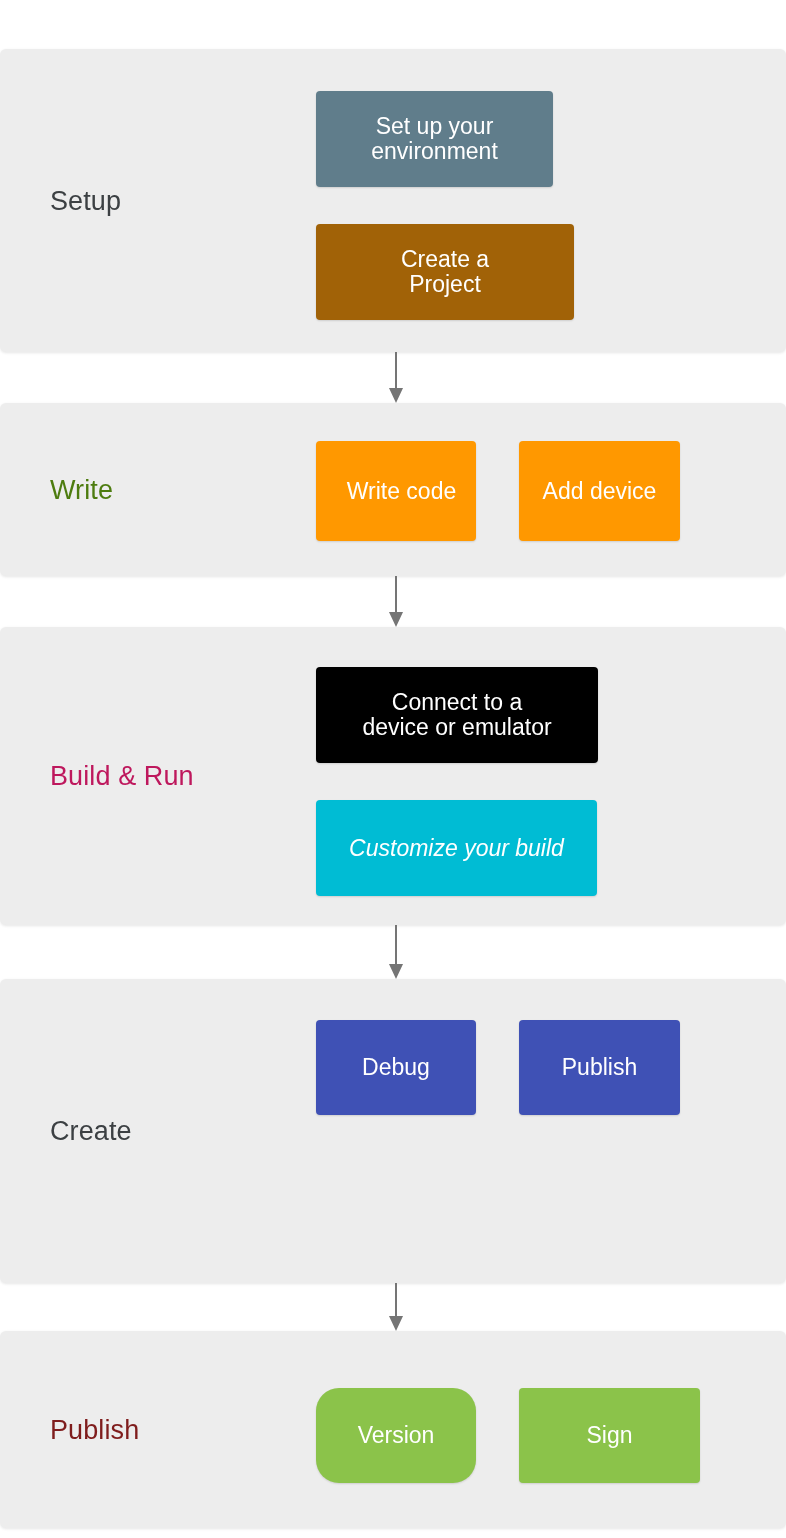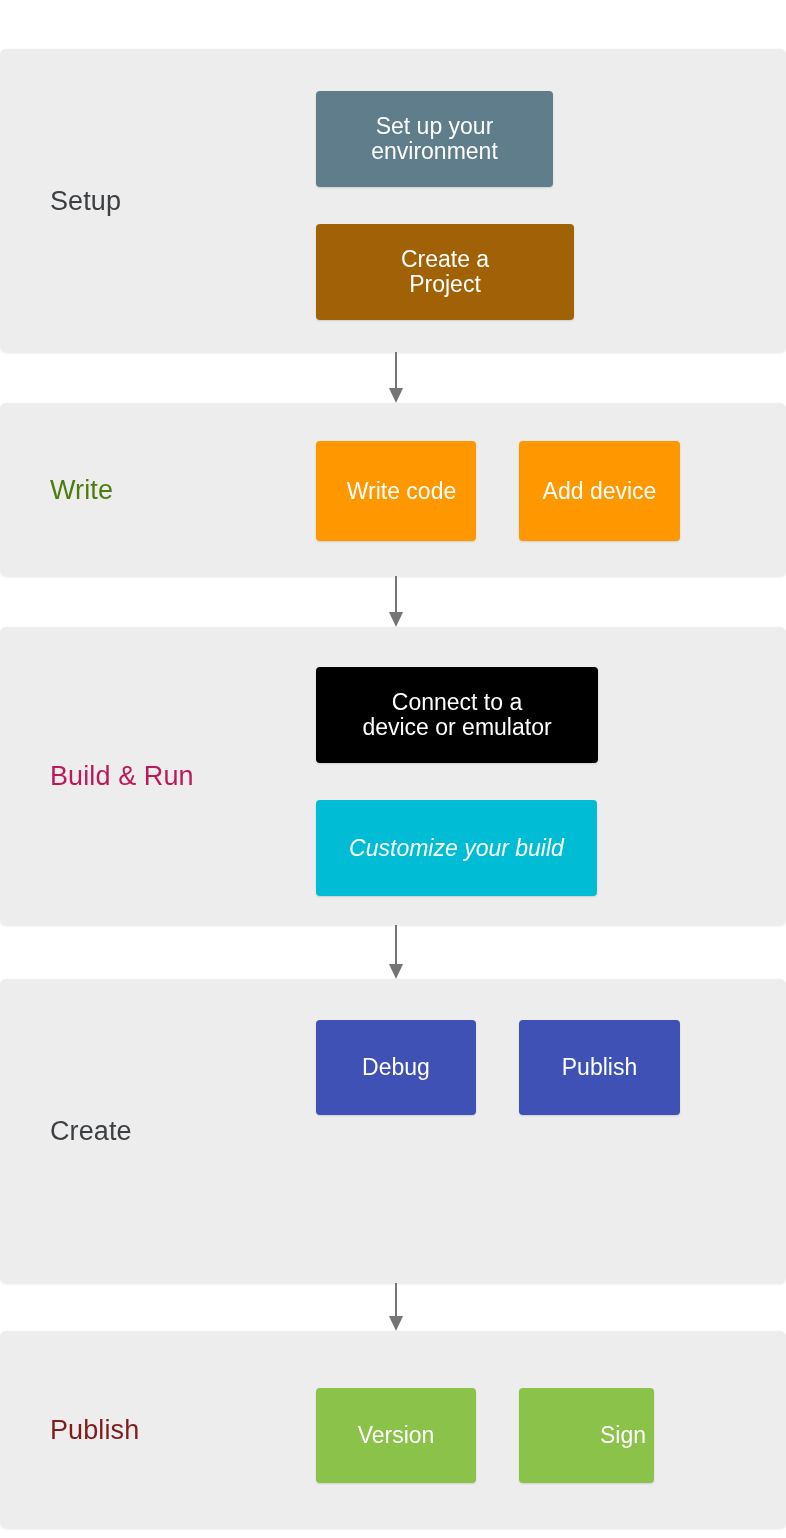--- a/index.html
+++ b/index.html
@@ -109,24 +109,24 @@
       <div class="stage-label" style="color: rgb(60, 64, 67);">Create</div>
       <div class="box" style="left: 316px; top: 41px; width: 160px; height: 95px; background: rgb(63, 81, 181);">
         <span>Debug</span>
       </div>
       <div class="box" style="left: 519px; top: 41px; width: 161px; height: 95px; background: rgb(63, 81, 181);">
         <span>Publish</span>
       </div>
     </div>
     <div class="stage" style="top: 1331px; height: 197px; background: rgb(237, 237, 237);">
       <div class="stage-label" style="color: #7f1d1d;">Publish</div>
-      <div class="box" style="left: 316px; top: 57px; width: 160px; height: 95px; background: rgb(139, 195, 74);">
+      <div class="box" style="left: 316px; top: 57px; width: 160px; height: 95px; background: rgb(139, 195, 74); border-radius: 23px;">
         <span>Version</span>
       </div>
-      <div class="box" style="left: 519px; top: 57px; width: 135px; height: 95px; background: rgb(139, 195, 74); justify-content: flex-end;">
+      <div class="box" style="left: 519px; top: 57px; width: 181px; height: 95px; background: rgb(139, 195, 74);">
         <span>Sign</span>
       </div>
     </div>
     <div class="arrow" style="left: 385px; top: 352px; height: 51px;">
       <svg width="22" height="51" viewBox="0 0 22 51">
         <line x1="11" y1="0" x2="11" y2="36" stroke="#757575" stroke-width="2"></line>
         <polygon points="4,36 18,36 11,51" fill="#757575"></polygon>
       </svg>
     </div>
     <div class="arrow" style="left: 385px; top: 576px; height: 51px;">

